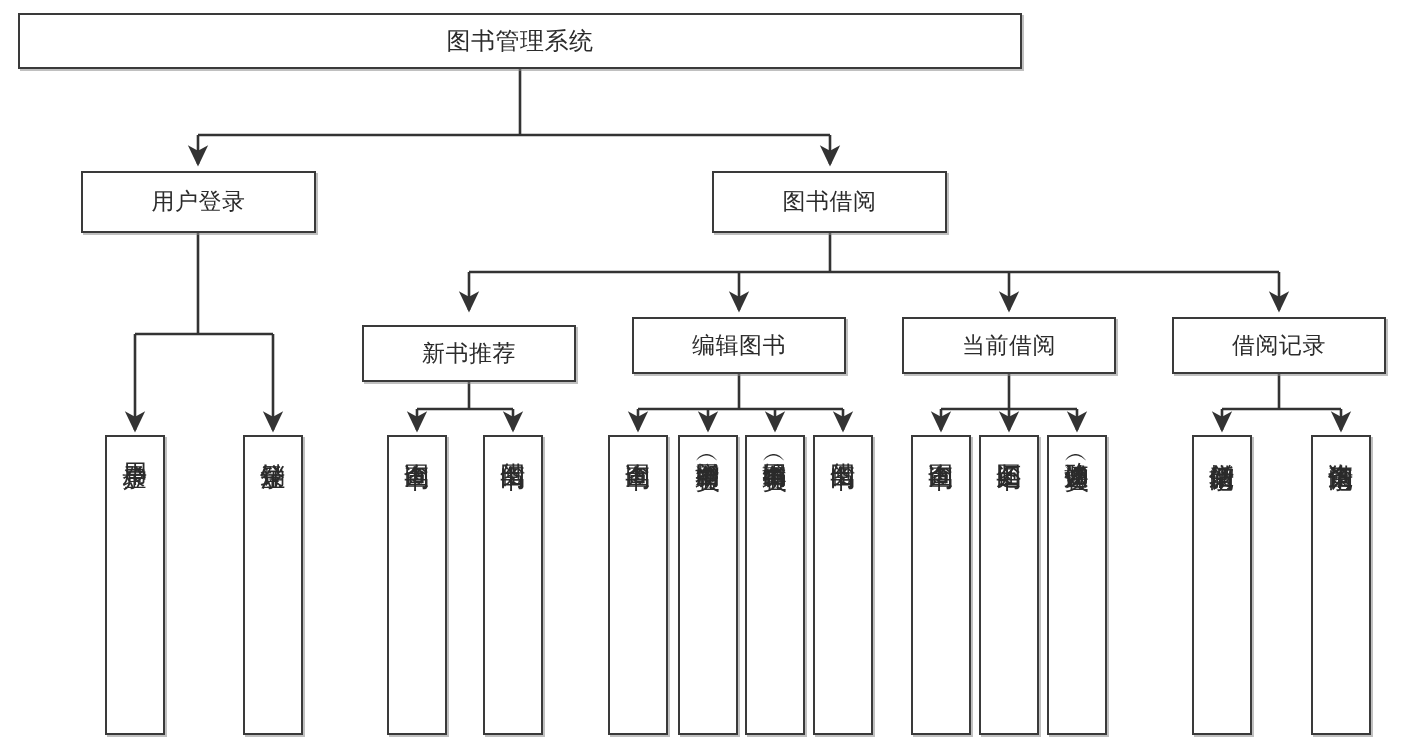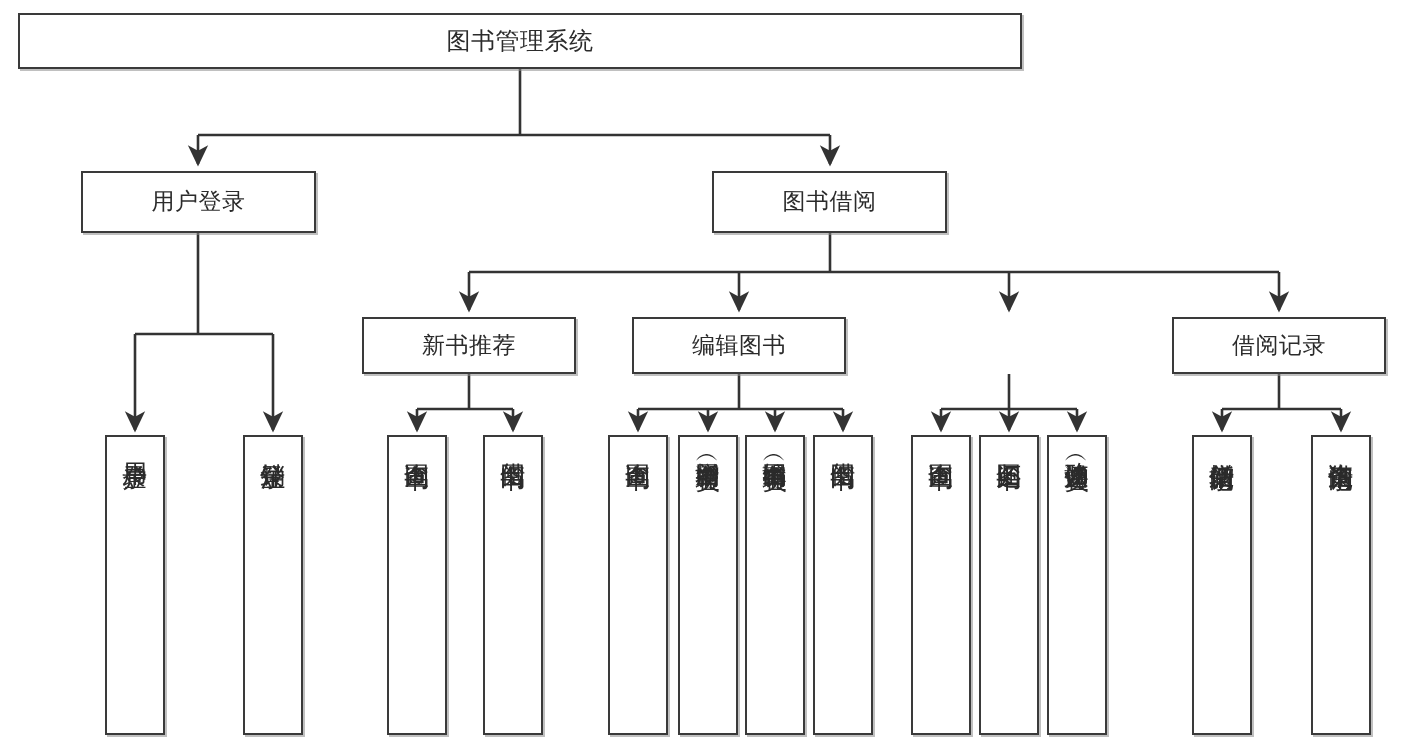--- a/index.html
+++ b/index.html
@@ -138,26 +138,29 @@
     <span class="label">图书管理系统</span>
   </div>
 
   <div class="node h" style="left:81px; top:171px; width:235px; height:62px;">
     <span class="label">用户登录</span>
   </div>
   <div class="node h" style="left:712px; top:171px; width:235px; height:62px;">
     <span class="label">图书借阅</span>
   </div>
 
-  <div class="node h" style="left:362px; top:317px; width:214px; height:57px;">
+  <div class="node h" style="left:362px; top:325px; width:214px; height:57px;">
     <span class="label">新书推荐</span>
   </div>
   <div class="node h" style="left:632px; top:317px; width:214px; height:57px;">
     <span class="label">编辑图书</span>
   </div>
+  <div class="node h" style="left:902px; top:317px; width:214px; height:57px;">
+    <span class="label">当前借阅</span>
+  </div>
   <div class="node h" style="left:1172px; top:317px; width:214px; height:57px;">
     <span class="label">借阅记录</span>
   </div>
 
   <div class="node v" style="left:105px; top:435px; width:60px; height:300px;">
     <span class="label">用户登录</span>
   </div>
   <div class="node v" style="left:243px; top:435px; width:60px; height:300px;">
     <span class="label">注销登录</span>
   </div>

